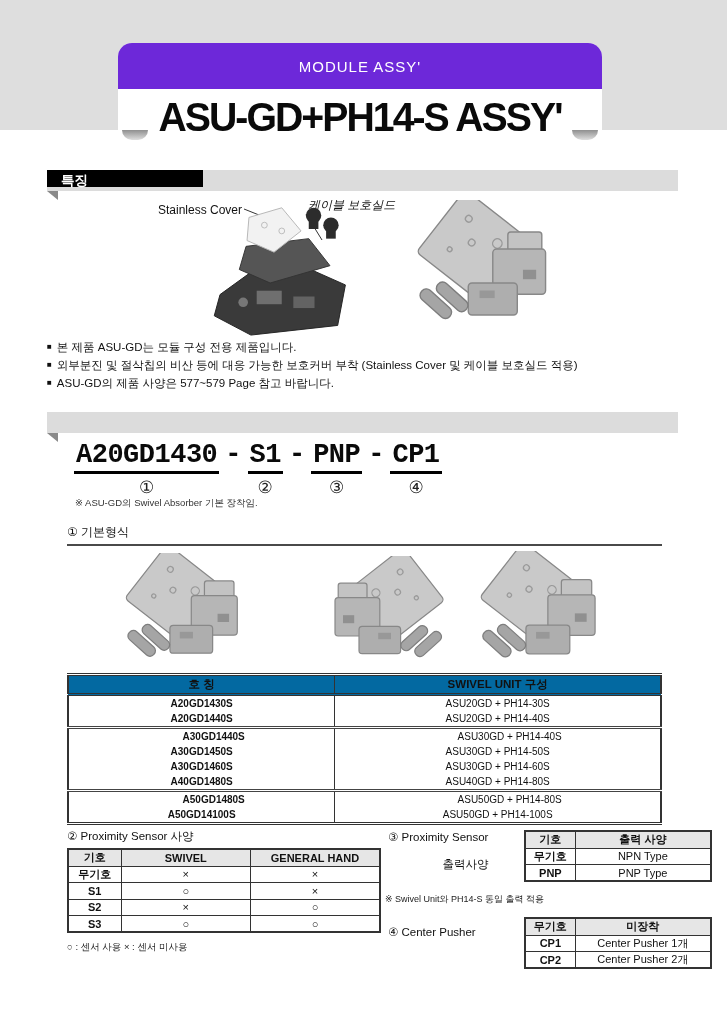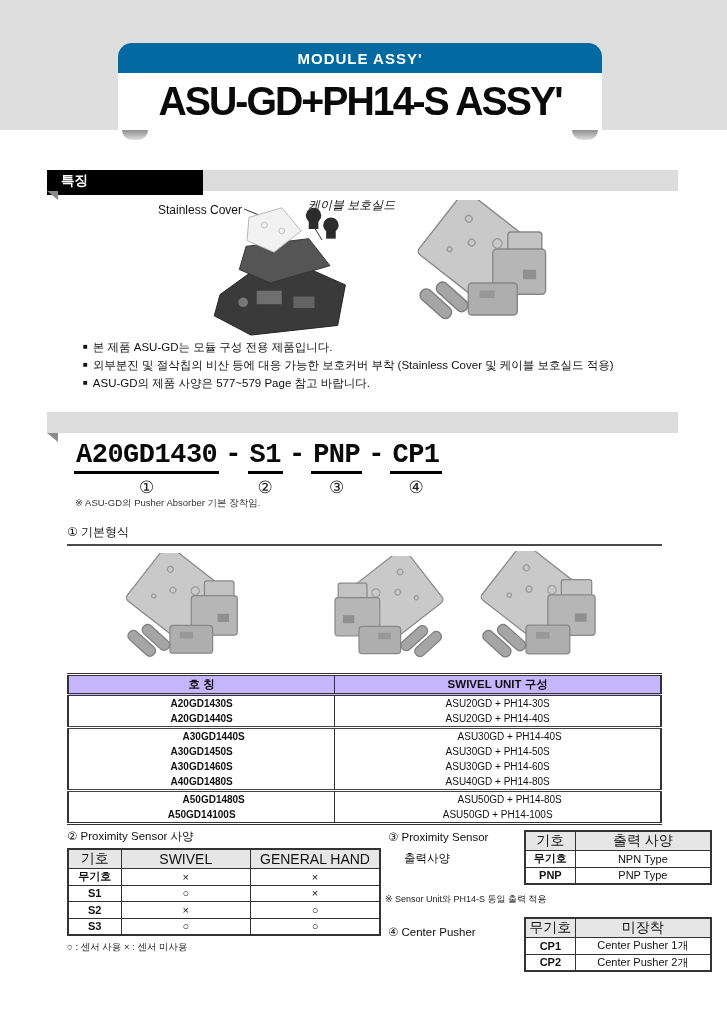--- a/index.html
+++ b/index.html
@@ -5,78 +5,78 @@
   * { margin:0; padding:0; box-sizing:border-box; }
   html,body { background:#fff; }
   .page {
     position:relative; width:727px; height:1033px; margin:0 auto;
     background:#ffffff; overflow:hidden;
     font-family:"Liberation Sans","DejaVu Sans",sans-serif; color:#111;
   }
   .top-band { position:absolute; left:0; top:0; width:727px; height:130px; background:#dedede; }
 
   .header-card { position:absolute; left:118px; top:43px; width:484px; height:87px; background:#fff; border-radius:14px 14px 0 0; }
-  .module-bar { height:30px; background:#0369a1; border-radius:14px 14px 0 0; color:#fff;
-    display:flex; align-items:center; justify-content:center; font-size:15px; font-weight:bold; letter-spacing:1px; }
+  .module-bar { height:46px; background:#6d28d9; border-radius:14px 14px 0 0; color:#fff;
+    display:flex; align-items:center; justify-content:center; font-size:15px; font-weight:normal; letter-spacing:1px; }
   .title-area { height:57px; display:flex; align-items:center; justify-content:center;
     font-size:40px; font-weight:bold; letter-spacing:-2px; color:#0a0a0a; white-space:nowrap; transform:scaleX(.98); }
   .foot-shadow { position:absolute; width:26px; height:10px; border-radius:0 0 13px 13px;
     background:linear-gradient(#8f8f8f,#dedede); }
   .foot-left { left:122px; top:130px; }
   .foot-right { left:572px; top:130px; }
 
   .section-bar { position:absolute; left:47px; width:631px; height:21px; background:#dcdcdc; }
-  .section-bar .black { position:absolute; left:0; top:0; width:156px; height:25px; background:#000;
+  .section-bar .black { position:absolute; left:0; top:0; width:156px; height:17px; background:#000;
     color:#fff; font-weight:bold; font-size:13.5px; line-height:21px; padding-left:14px; }
   .section-bar .fold { position:absolute; left:0; top:21px; width:11px; height:9px; background:#8a8a8a;
     clip-path:polygon(0 0,100% 0,100% 100%); }
   .bar-features { top:170px; }
   .bar-order { top:412px; }
 
   .callout { position:absolute; font-size:12px; color:#111; white-space:nowrap; }
   .leader-svg { position:absolute; left:0; top:195px; width:727px; height:150px; pointer-events:none; }
 
   .img-box { position:absolute; }
 
-  .bullets { position:absolute; left:47px; top:338px; width:620px;margin-left:36px; }
+  .bullets { position:absolute; left:47px; top:338px; width:620px; }
   .bullet-line { font-size:11.5px; line-height:18px; color:#111; white-space:nowrap; }
   .bullet-mark { font-size:8px; vertical-align:2px; margin-right:5px; }
 
   .code-row { position:absolute; left:74px; top:442px; display:flex; align-items:flex-start;font-family:Liberation Mono, monospace; }
   .code-seg { display:flex; flex-direction:column; align-items:center; }
   .code-text { font-size:27px; font-weight:bold; line-height:1.02; color:#0a0a0a;
     border-bottom:3px solid #000; padding:0 2px 1px 2px; letter-spacing:-.5px; }
   .code-num { font-size:17px; margin-top:3px; color:#222; }
   .code-dash { font-size:27px; font-weight:bold; line-height:1.02; padding:0 6px; color:#0a0a0a; }
 
   .order-note { position:absolute; left:75px; top:497px; font-size:9.5px; color:#333; }
   .basic-label { position:absolute; left:67px; top:524px; font-size:12px; color:#111; }
   .basic-rule { position:absolute; left:67px; top:544px; width:595px; border-top:2px solid #4a4a4a; }
 
   .model-table-wrap { position:absolute; left:67px; top:673px; width:595px; }
   table { border-collapse:collapse; width:100%; table-layout:fixed; }
   .model-table { border:2px solid #333; border-top:3px double #333; border-bottom:3px double #333; }
-  .model-table th { background:#c4b5fd; border:1px solid #333; border-bottom:3px double #333;
+  .model-table th { background:#0369a1; border:1px solid #333; border-bottom:3px double #333;
     height:20px; font-size:11.5px; font-weight:bold; }
   .model-table td { border-left:1px solid #333; border-right:1px solid #333; font-size:10px;
     height:13px; line-height:13px; text-align:center; padding:1px 0; }
   .model-table td.c0 { font-weight:bold; }
   .model-table tr.gsep td { border-top:3px double #444;padding-left:24px; }
 
-  .small-label { position:absolute; font-size:11.5px; color:#111; white-space:nowrap; }
+  .small-label { position:absolute; font-size:11.5px; color:#111; white-space:nowrap;text-align:right; }
   .spec-table { border:2px solid #333; }
-  .spec-table th { background:#e6e6e6; border:1px solid #333; font-size:14px; font-weight:normal; height:17px; }
+  .spec-table th { background:#e6e6e6; border:1px solid #333; font-size:11px; font-weight:bold; height:17px; }
   .spec-table td { border:1px solid #333; font-size:11px; height:16.5px; text-align:center; padding:0 2px; }
   .spec-table td.c0 { font-weight:bold; }
   .sensor-wrap { position:absolute; left:67px; top:848px; width:314px; }
   .legend { position:absolute; left:67px; top:941px; font-size:9.5px; color:#222; }
   .out-wrap { position:absolute; left:524px; top:830px; width:188px; }
   .out-note { position:absolute; left:385px; top:893px; font-size:9px; color:#222; white-space:nowrap; }
   .cp-wrap { position:absolute; left:524px; top:917px; width:188px; }
-  .label-two-line .l2 { padding-left:16px; margin-top:7px; }
+  .label-two-line .l2 { padding-left:16px; margin-top:13px; }
 </style>
 </head>
 <body>
 
 <svg width="0" height="0" style="position:absolute" aria-hidden="true">
   <symbol id="sym-cad" viewBox="0 0 160 140">
     <g stroke="#888" stroke-width="1.5">
       <g transform="rotate(38 62 48)">
         <rect x="20" y="6" width="86" height="84" rx="5" fill="#c9c9c9"></rect>
         <circle cx="42" cy="28" r="3.5" fill="none" stroke="#9a9a9a"></circle>
@@ -166,21 +166,21 @@
       <div class="code-text">PNP</div>
       <div class="code-num">③</div>
     </div>
     <div class="code-dash">-</div>
     <div class="code-seg">
       <div class="code-text">CP1</div>
       <div class="code-num">④</div>
     </div>
   </div>
 
-  <div class="order-note">※ ASU-GD의 Pusher Absorber 기본 장착임.</div>
+  <div class="order-note">※ ASU-GD의 Swivel Absorber 기본 장착임.</div>
   <div class="basic-label">① 기본형식</div>
   <div class="basic-rule"></div>
 
   <svg class="img-box" style="left:118px; top:553px; width:140px; height:115px;" viewBox="0 0 160 140">
       <use href="#sym-cad"></use>
     </svg>
   <svg class="img-box" style="left:318px; top:556px; width:130px; height:112px;" viewBox="0 0 160 140">
       <use href="#sym-cad" transform="translate(160,0) scale(-1,1)"></use>
     </svg>
   <svg class="img-box" style="left:472px; top:551px; width:145px; height:118px;" viewBox="0 0 160 140">
@@ -298,21 +298,21 @@
             <td class="c0">무기호</td>
             <td>NPN Type</td>
           </tr>
         <tr>
             <td class="c0">PNP</td>
             <td>PNP Type</td>
           </tr>
       </tbody>
     </table>
   </div>
-  <div class="out-note">※ Sensor Unit와 PH14-S 동일 출력 적용</div>
+  <div class="out-note">※ Swivel Unit와 PH14-S 동일 출력 적용</div>
 
   <div class="small-label" style="left:388px; top:925px;">④ Center Pusher</div>
   <div class="cp-wrap">
     <table class="spec-table">
       <colgroup>
           <col style="width:27%">
           <col style="width:73%">
         </colgroup>
       <thead>
         <tr>

